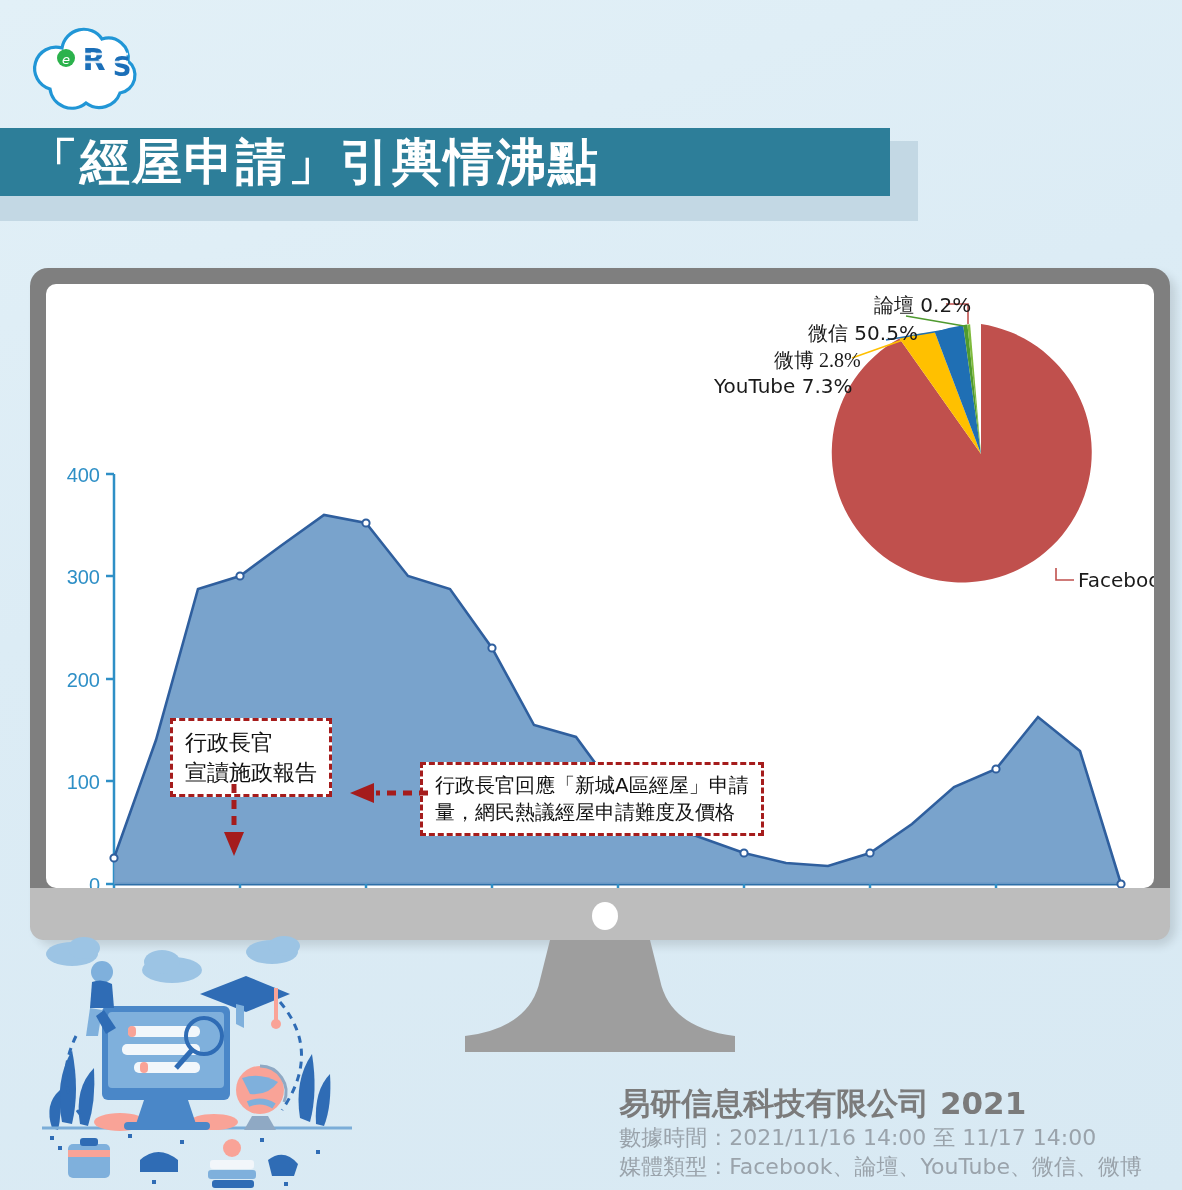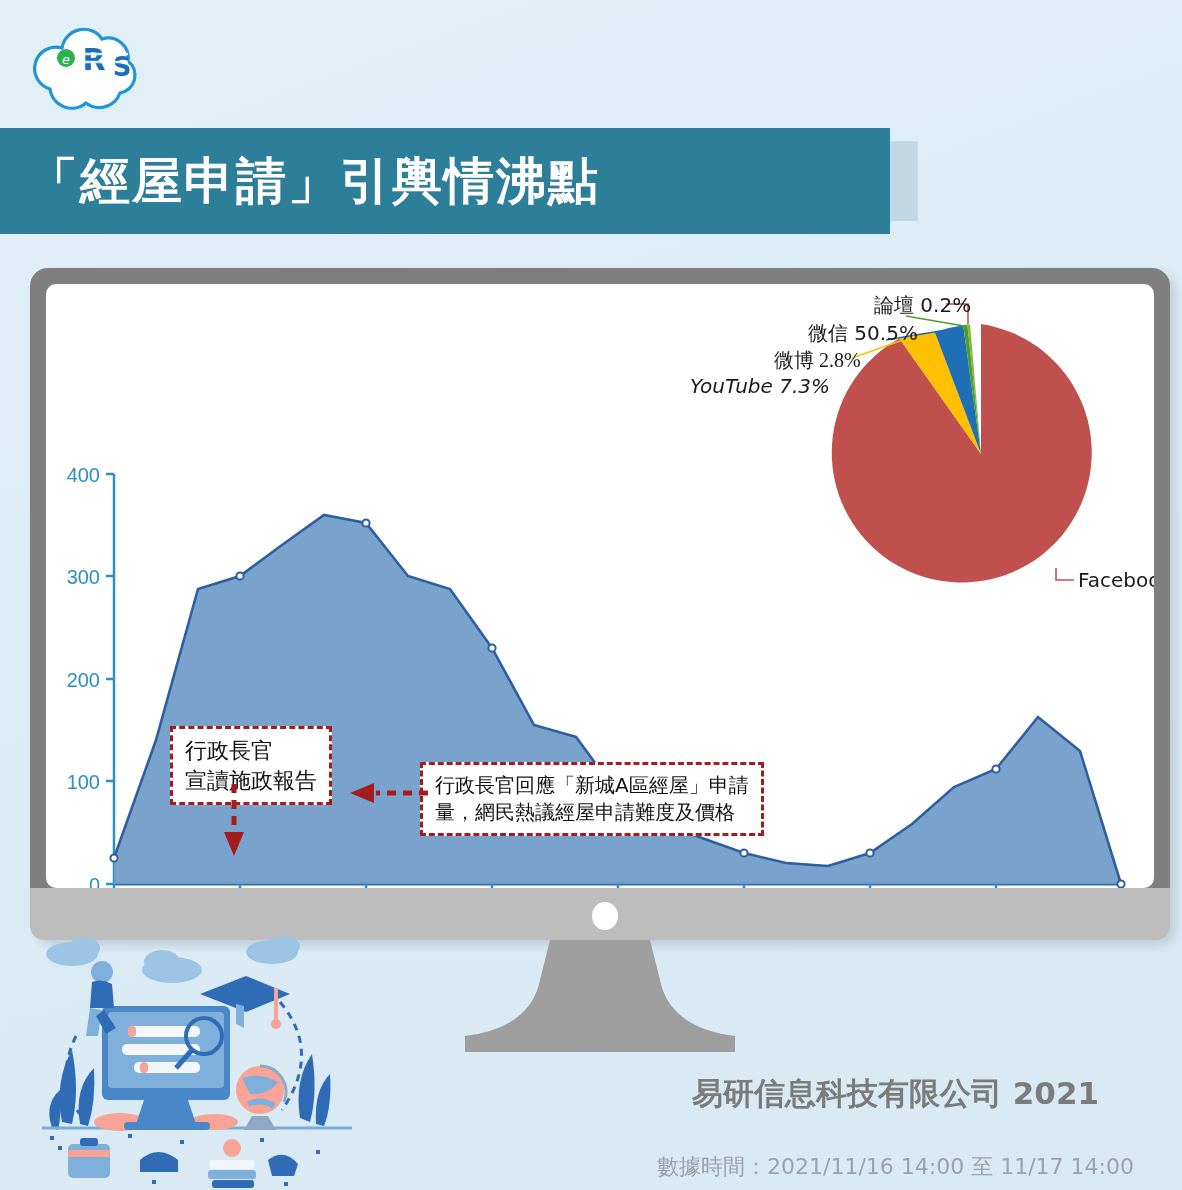--- a/index.html
+++ b/index.html
@@ -11,21 +11,21 @@
     position:relative;overflow:hidden;
   }
   
   #logo{position:absolute;left:26px;top:18px;width:120px;height:100px;}
   
   #title-shadow{
     position:absolute;left:0;top:141px;width:918px;height:80px;
     background:#c3d8e4;
   }
   #title-bar{
-    position:absolute;left:0;top:128px;width:890px;height:106px;
+    position:absolute;left:0;top:128px;width:890px;height:68px;
     background:#2d7e99;display:flex;align-items:center;
   }
   #title-text{
     color:#ffffff;font-size:50px;font-weight:bold;letter-spacing:2px;
     padding-left:28px;white-space:nowrap;
     font-family:"DejaVu Sans","Liberation Sans",sans-serif;
   }
   
   #monitor{position:absolute;left:30px;top:268px;width:1140px;height:672px;}
   #monitor-frame{
@@ -57,37 +57,37 @@
     fill:#2e8fc6;font-size:21px;font-family:"Liberation Sans",sans-serif;
     text-anchor:middle;
   }
   
   .anno{
     position:absolute;border:3px dashed #a51c1c;background:#ffffff;
     color:#111111;font-size:22px;line-height:1.35;
     padding:7px 12px;white-space:pre-line;
     font-family:"DejaVu Sans","Liberation Sans",sans-serif;
   }
-  #anno1{left:124px;top:434px;margin-top:8px;}
+  #anno1{left:124px;top:434px;}
   #anno2{left:374px;top:478px;font-size:20px;}
   
   .pie-label{
     position:absolute;color:#1a1a1a;font-size:20px;white-space:nowrap;
     font-family:"DejaVu Sans","Liberation Sans",sans-serif;
   }
   
   #footer{
-    position:absolute;right:48px;bottom:8px;text-align:center;
+    position:absolute;right:40px;bottom:8px;text-align:left;
     font-family:"DejaVu Sans","Liberation Sans",sans-serif;
   }
   #footer .company{
     color:#7b7b7b;font-size:31px;font-weight:bold;line-height:1.25;
   }
   #footer .meta{
-    color:#9aa3ab;font-size:22px;line-height:1.35;margin-top:40px;
+    color:#9aa3ab;font-size:22px;line-height:1.35;
   }
   
   #illustration{position:absolute;left:32px;top:932px;width:330px;height:258px;}
 </style>
 </head>
 <body>
 
 <div id="logo">
   <svg viewBox="0 0 120 100" width="120" height="100" aria-hidden="true">
     <g>
@@ -223,21 +223,21 @@
         <path d="M918,42 L860,32" stroke="#4f9a2f"></path>
         <path d="M900,46 L840,56" stroke="#1f6fb4"></path>
         <path d="M868,52 L806,74" stroke="#ffc000"></path>
         <path d="M1010,284 L1010,296 L1028,296" stroke="#c0504d"></path>
       </g>
     </svg>
 
     <div class="pie-label" style="left:828px;top:8px;">論壇 0.2%</div>
     <div class="pie-label" style="left:762px;top:36px;">微信 50.5%</div>
     <div class="pie-label" style="left:728px;top:63px;font-family:Liberation Serif, serif;">微博 2.8%</div>
-    <div class="pie-label" style="left:644px;top:90px;font-style:italic;">YouTube 7.3%</div>
+    <div class="pie-label" style="left:668px;top:90px;">YouTube 7.3%</div>
     <div class="pie-label" style="left:1032px;top:284px;">Facebook 89.3%</div>
 
     <div id="anno1" class="anno">行政長官
 宣讀施政報告</div>
     <svg style="position:absolute;left:168px;top:500px;width:40px;height:80px;" viewBox="0 0 40 80">
       <line x1="20" y1="0" x2="20" y2="50" stroke="#a51c1c" stroke-width="5" stroke-dasharray="9 7"></line>
       <path d="M20,72 L10,48 L30,48 Z" fill="#a51c1c"></path>
     </svg>
 
     <div id="anno2" class="anno">行政長官回應「新城A區經屋」申請
@@ -351,13 +351,14 @@
     <rect x="228" y="206" width="4" height="4"></rect>
       <rect x="284" y="218" width="4" height="4"></rect>
     <rect x="120" y="248" width="4" height="4"></rect>
       <rect x="252" y="250" width="4" height="4"></rect>
   </g>
 </svg>
 
 <div id="footer">
   <div class="company">易研信息科技有限公司 2021</div>
   <div class="meta">數據時間：2021/11/16 14:00 至 11/17 14:00</div>
+  <div class="meta">媒體類型：Facebook、論壇、YouTube、微信、微博</div>
 </div>
 
 </body></html>

